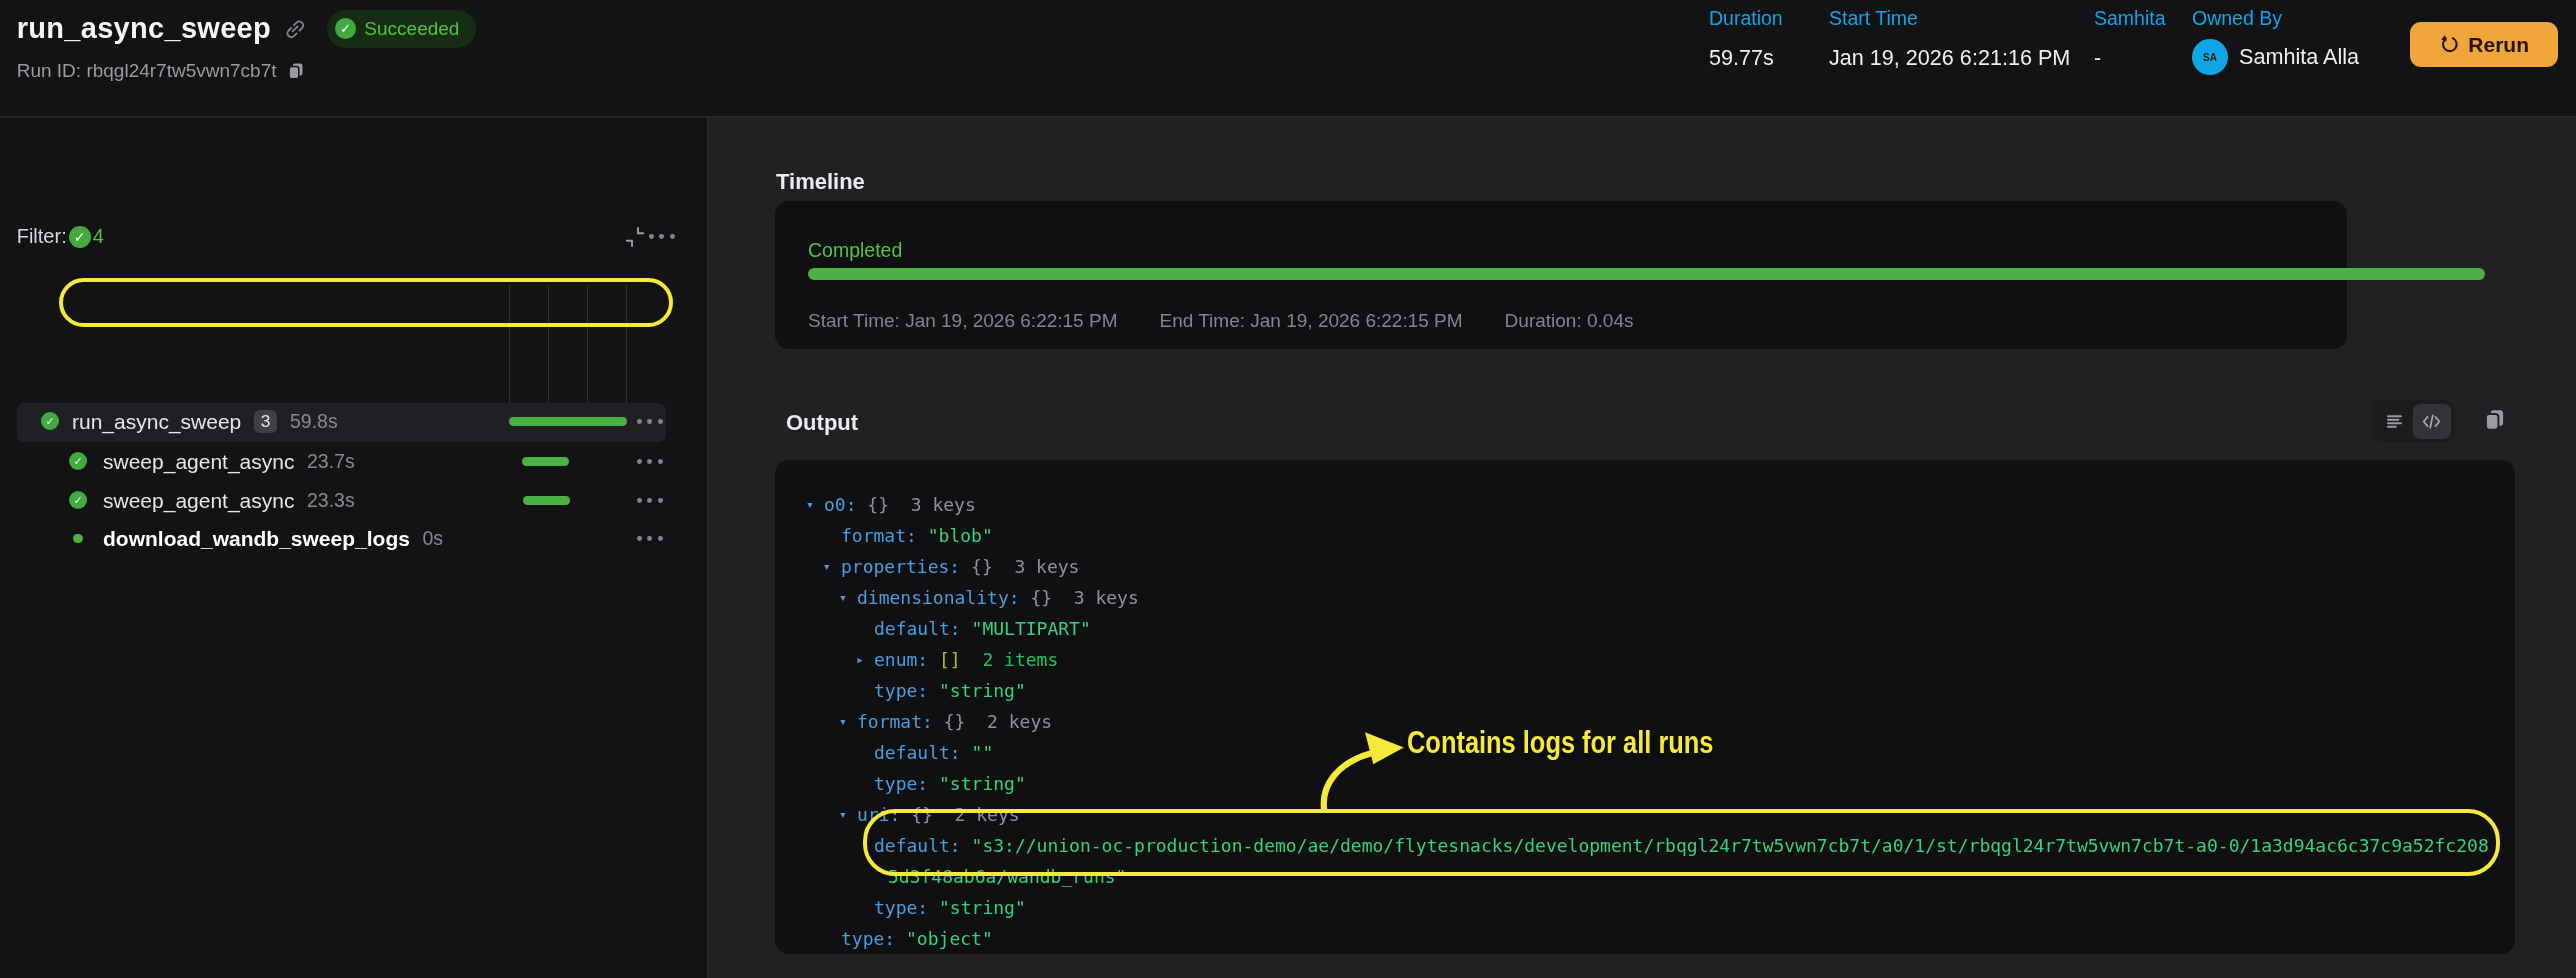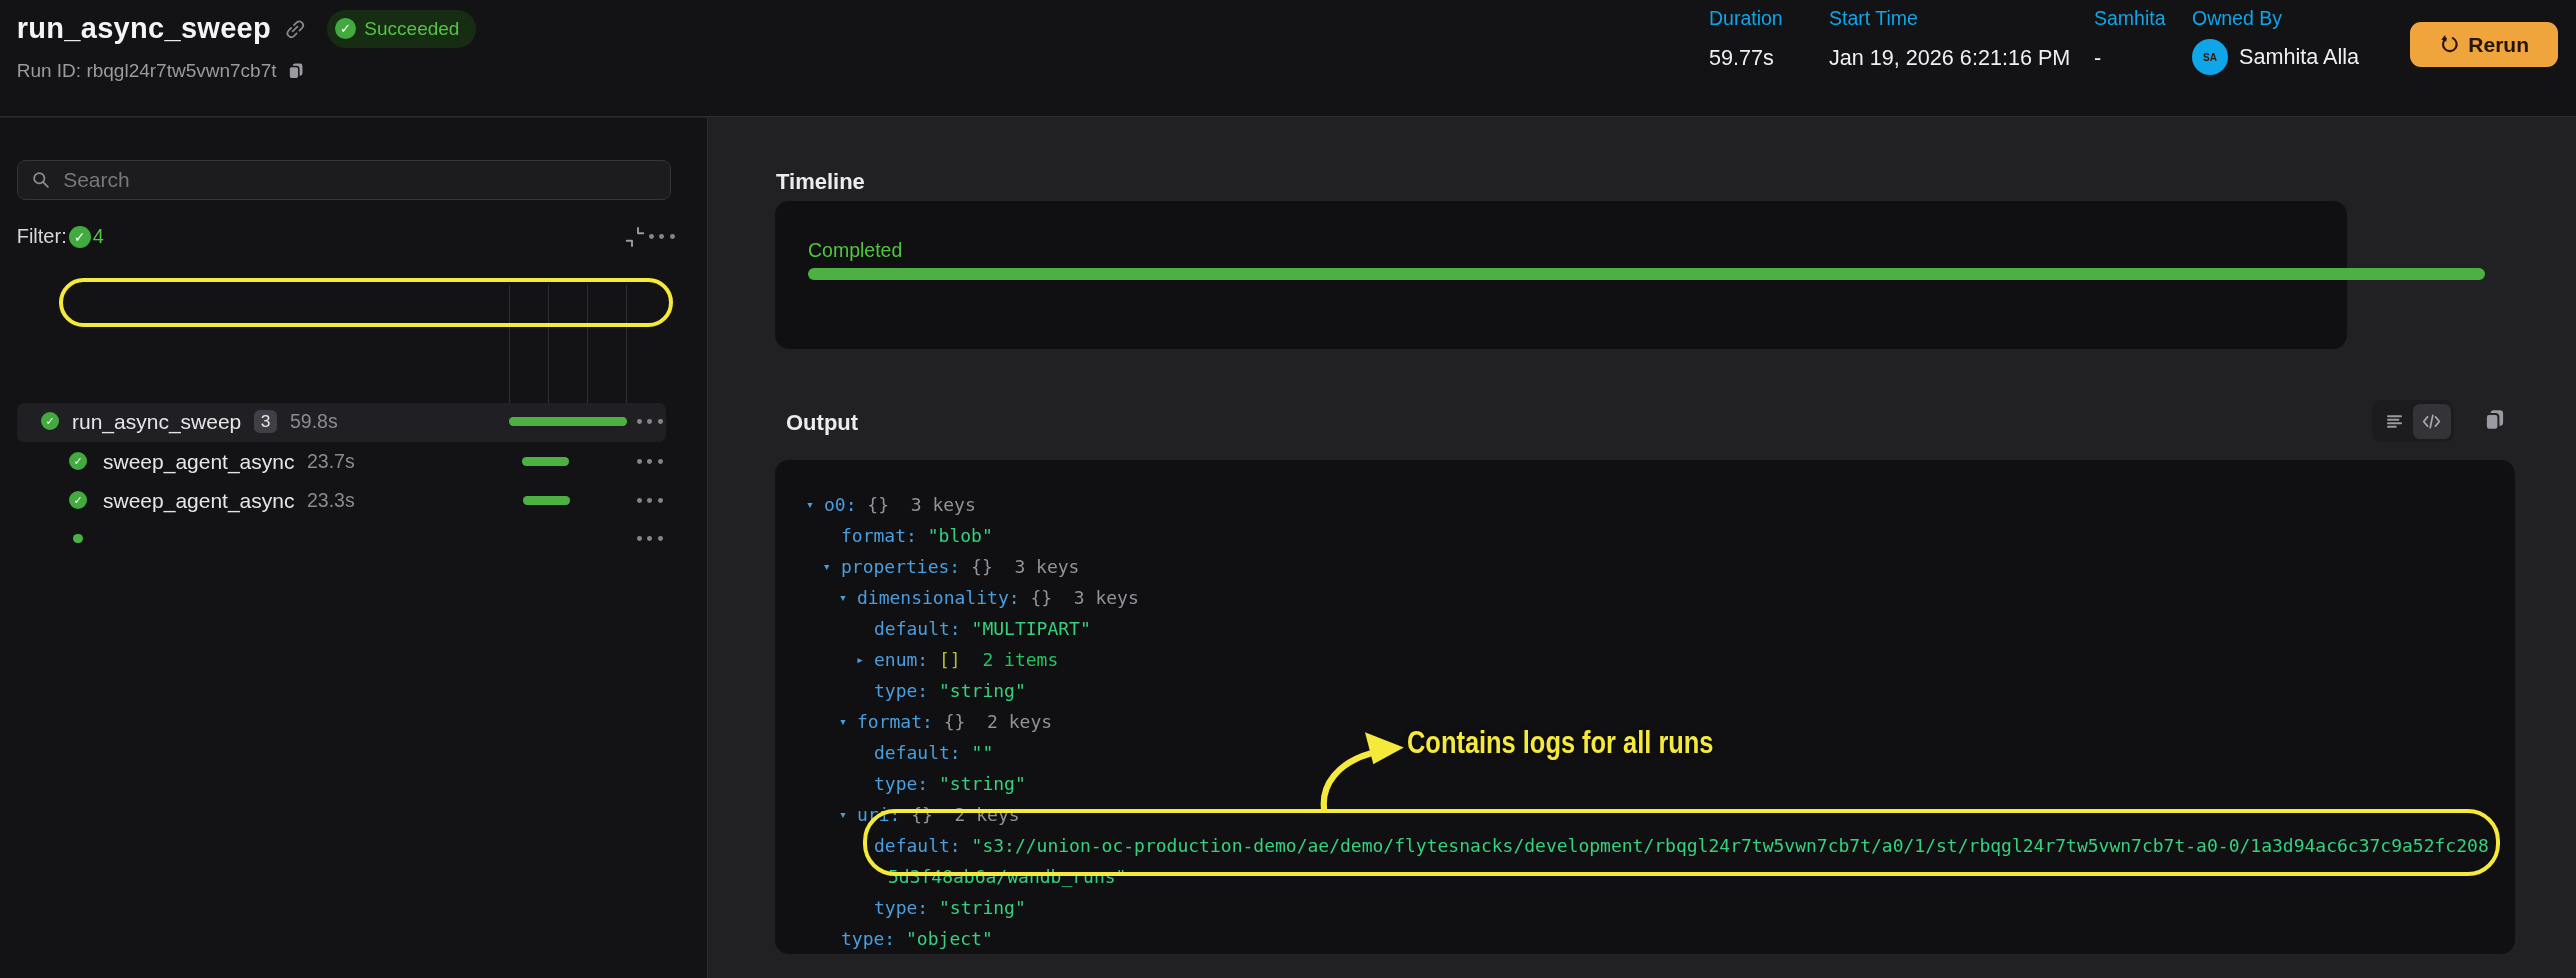--- a/index.html
+++ b/index.html
@@ -160,29 +160,20 @@
         <svg class="sicon" width="21" height="21" viewBox="0 0 32 32" fill="none">
           <path d="M10.5 7.2 A10.4 10.4 0 1 0 21 6.3" stroke="#251507" stroke-width="3.2" stroke-linecap="round"></path>
           <polygon points="10.5,1.5 10.5,12 3.5,7" fill="#251507" transform="rotate(-12 10 7)"></polygon>
         </svg>
       </span>
       <span>Rerun</span>
     </button>
   </div>
 
   <div id="sidebar">
-    <div id="search-box">
-      <span>
-        <svg class="sicon" width="22" height="22" viewBox="0 0 32 32" fill="none" stroke="#8a8a90" stroke-width="2.6" stroke-linecap="round">
-          <circle cx="13.5" cy="13.5" r="7.5"></circle>
-          <path d="M19 19 L26 26"></path>
-        </svg>
-      </span>
-      <input type="text" placeholder="Search" style="">
-    </div>
     <div id="filter-row">
       <span>Filter:</span>
       <span class="check-circle cc32">✓</span>
       <span id="filter-count">4</span>
       <span class="spacer"></span>
       <button class="icon-btn">
         <svg class="sicon" width="24" height="24" viewBox="0 0 32 32" fill="none" stroke="#9a9aa0" stroke-width="2.6" stroke-linecap="round" stroke-linejoin="round">
           <path d="M20 4 V11 H27"></path>
           <path d="M12 28 V21 H5"></path>
         </svg>
@@ -244,37 +235,46 @@
           <button class="icon-btn" style="position: absolute; left: 637px; top: 16.7px;">
             <span class="dots">
               <i></i>
               <i></i>
               <i></i>
             </span>
           </button>
         </div>
         <div class="tree-row" style="top: 401px;">
           <span class="dot-green" style="left: 73px; top: 14.6px;"></span>
+          <div class="tree-text" style="left: 103px;">
+            <span class="tree-name sel">download_wandb_sweep_logs</span>
+            <span class="tree-dur">0s</span>
+          </div>
           <button class="icon-btn" style="position: absolute; left: 637px; top: 16.7px;">
             <span class="dots">
               <i></i>
               <i></i>
               <i></i>
             </span>
           </button>
         </div>
       </div>
   </div>
   <div id="sidebar-ring"></div>
 
   <div id="main">
     <h2 class="section-h" style="left:68px; top:51px;">Timeline</h2>
     <div class="card" id="timeline-card">
       <div id="tl-status">Completed</div>
       <div id="tl-bar"></div>
+      <div id="tl-caption">
+        <span>Start Time: Jan 19, 2026 6:22:15 PM</span>
+        <span>End Time: Jan 19, 2026 6:22:15 PM</span>
+        <span>Duration: 0.04s</span>
+      </div>
     </div>
 
     <h2 class="section-h" style="left:78px; top:292px;">Output</h2>
     <div id="view-toggle">
       <span class="seg">
         <svg class="sicon" width="21" height="21" viewBox="0 0 32 32" stroke="#9a9aa0" stroke-width="2.8" stroke-linecap="round">
           <path d="M6 8 H26"></path>
             <path d="M6 13.3 H22"></path>
             <path d="M6 18.6 H26"></path>
             <path d="M6 24 H18"></path>

